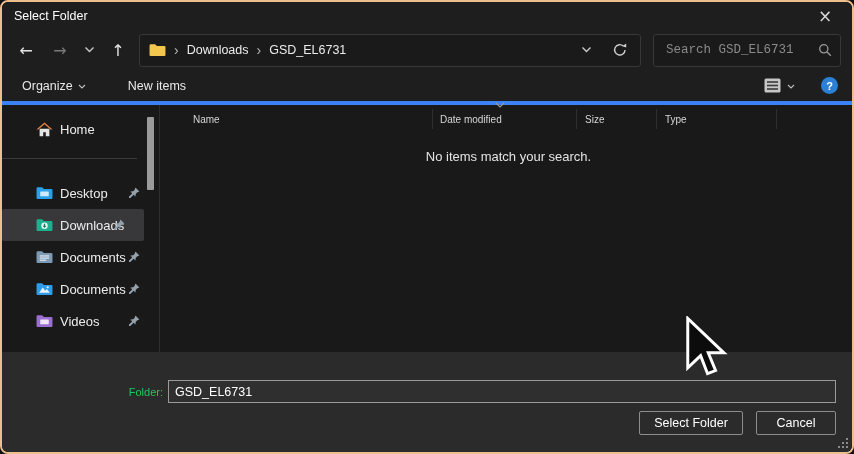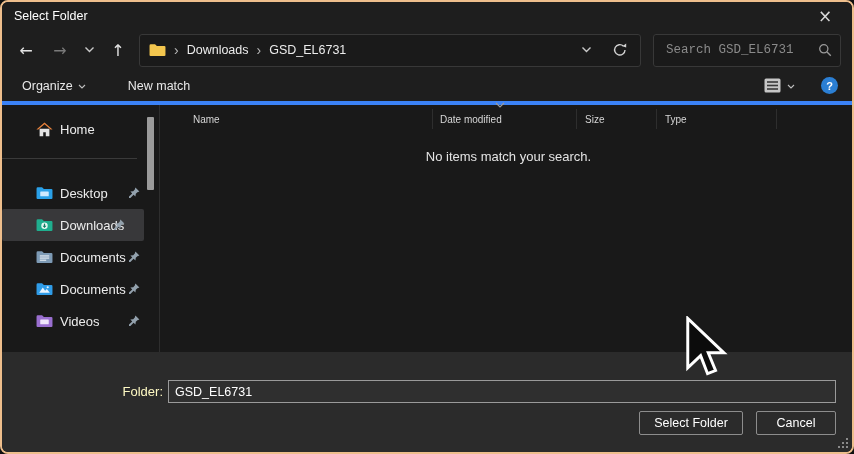--- a/index.html
+++ b/index.html
@@ -63,21 +63,21 @@
   .hcol.name{width:273px;padding-left:33px;}
   .hcol.date{width:144px;padding-left:7px;position:relative;}
   .hcol.type{width:120px;padding-left:8px;}
   .hcol.size{width:80px;padding-left:8px;}
   .hcol.fill{width:80px;border-right:1px solid #2e2e2e;}
   .sortglyph{position:absolute;left:62px;top:-7px;}
   .empty-msg{margin-top:16px;text-align:center;font-size:13px;color:#e4e4e4;}
   
   .footer{height:100px;background:#2b2b2b;position:relative;}
   .folder-row{display:flex;align-items:center;padding-top:28px;}
-  .folder-label{width:166px;text-align:right;font-size:13px;color:#fef9c3;flex:none;padding-right:5px;}
+  .folder-label{width:166px;text-align:right;font-size:11px;color:#22c55e;flex:none;padding-right:5px;}
   .folder-input{flex:1;height:23px;margin-right:16px;background:#2f2f2f;border:1px solid #9a9a9a;
     color:#ffffff;font-size:12.5px;padding:0 6px;outline:none;font-family:"Liberation Sans","DejaVu Sans",sans-serif;}
   .btn-row{display:flex;justify-content:flex-end;margin-top:8px;padding-right:16px;}
   .btn{height:24px;border:1px solid #8d8d8d;border-radius:2px;background:#2b2b2b;color:#ffffff;font-size:12.5px;
     display:flex;align-items:center;justify-content:center;}
   .btn.primary{width:104px;margin-right:13px;}
   .btn.cancel{width:80px;}
   .grip{position:absolute;right:3px;bottom:3px;}
   
   .cursor{position:absolute;left:682px;top:314px;pointer-events:none;z-index:50;}
@@ -145,21 +145,21 @@
   <div class="toolbar">
     <span class="toolbtn">
       <span>Organize</span>
       <span class="dd">
         <svg width="8" height="6" viewBox="0 0 8 6">
             <polyline points="1,1 4,4 7,1" fill="none" stroke="#bdbdbd" stroke-width="1.1"></polyline>
           </svg>
       </span>
     </span>
     <span class="toolbtn">
-      <span>New match</span>
+      <span>New items</span>
     </span>
     <span class="tool-right">
       <span class="viewbtn">
         <span>
           <svg width="17" height="15" viewBox="0 0 17 15">
             <rect x="0.5" y="0.5" width="16" height="14" rx="1.5" fill="#c6c6c6"></rect>
             <rect x="3" y="3.2" width="11" height="1.6" fill="#3a3a3a"></rect>
             <rect x="3" y="6.7" width="11" height="1.6" fill="#3a3a3a"></rect>
             <rect x="3" y="10.2" width="11" height="1.6" fill="#3a3a3a"></rect>
           </svg>

